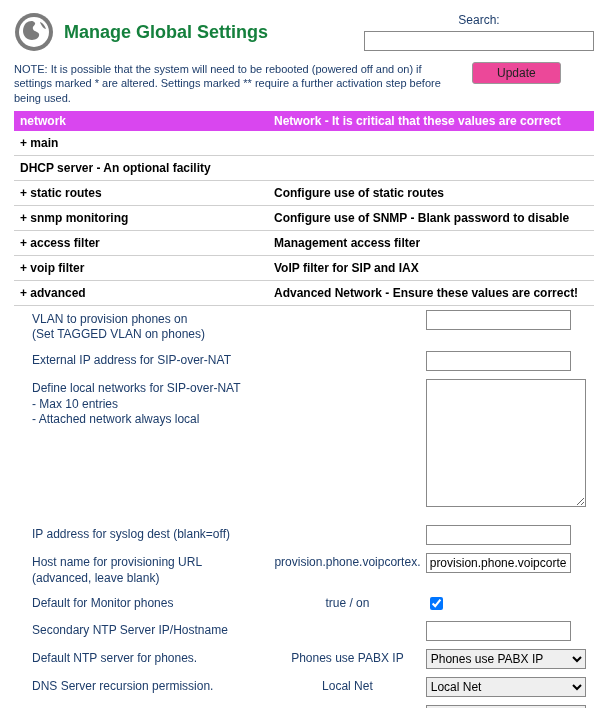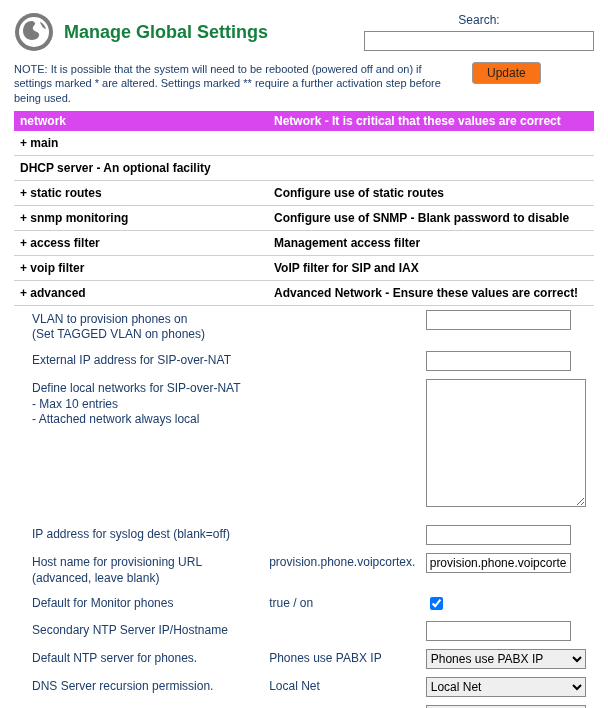--- a/index.html
+++ b/index.html
@@ -50,24 +50,24 @@
     margin-bottom: 6px;
   }
   .note-text {
     flex: 1;
     font-size: 11px;
     color: #1d3d6b;
     line-height: 1.3;
     max-width: 430px;
   }
   .update-btn {
-    background: #f97316;
+    background: #ec4899;
     border: 1px solid #999;
     border-radius: 3px;
-    padding: 3px 14px;
+    padding: 3px 24px;
     font-size: 12px;
     cursor: pointer;
     color: #222;
   }
   .cat-header-row {
     display: flex;
     background: #d946ef;
     color: #fff;
     font-weight: bold;
     font-size: 12px;
@@ -103,21 +103,21 @@
     font-size: 12px;
     color: #1d3d6b;
   }
   .setting-row .s-label {
     width: 226px;
     line-height: 1.3;
     padding-top: 2px;
   }
   .setting-row .s-hint {
     width: 160px;
-    text-align: left;
+    text-align: center;
     line-height: 1.3;
     padding-top: 2px;
     margin-left: 16px;
   }
   .setting-row .s-control {
     width: 172px;
     display: flex;
   }
   .txt {
     width: 145px;

